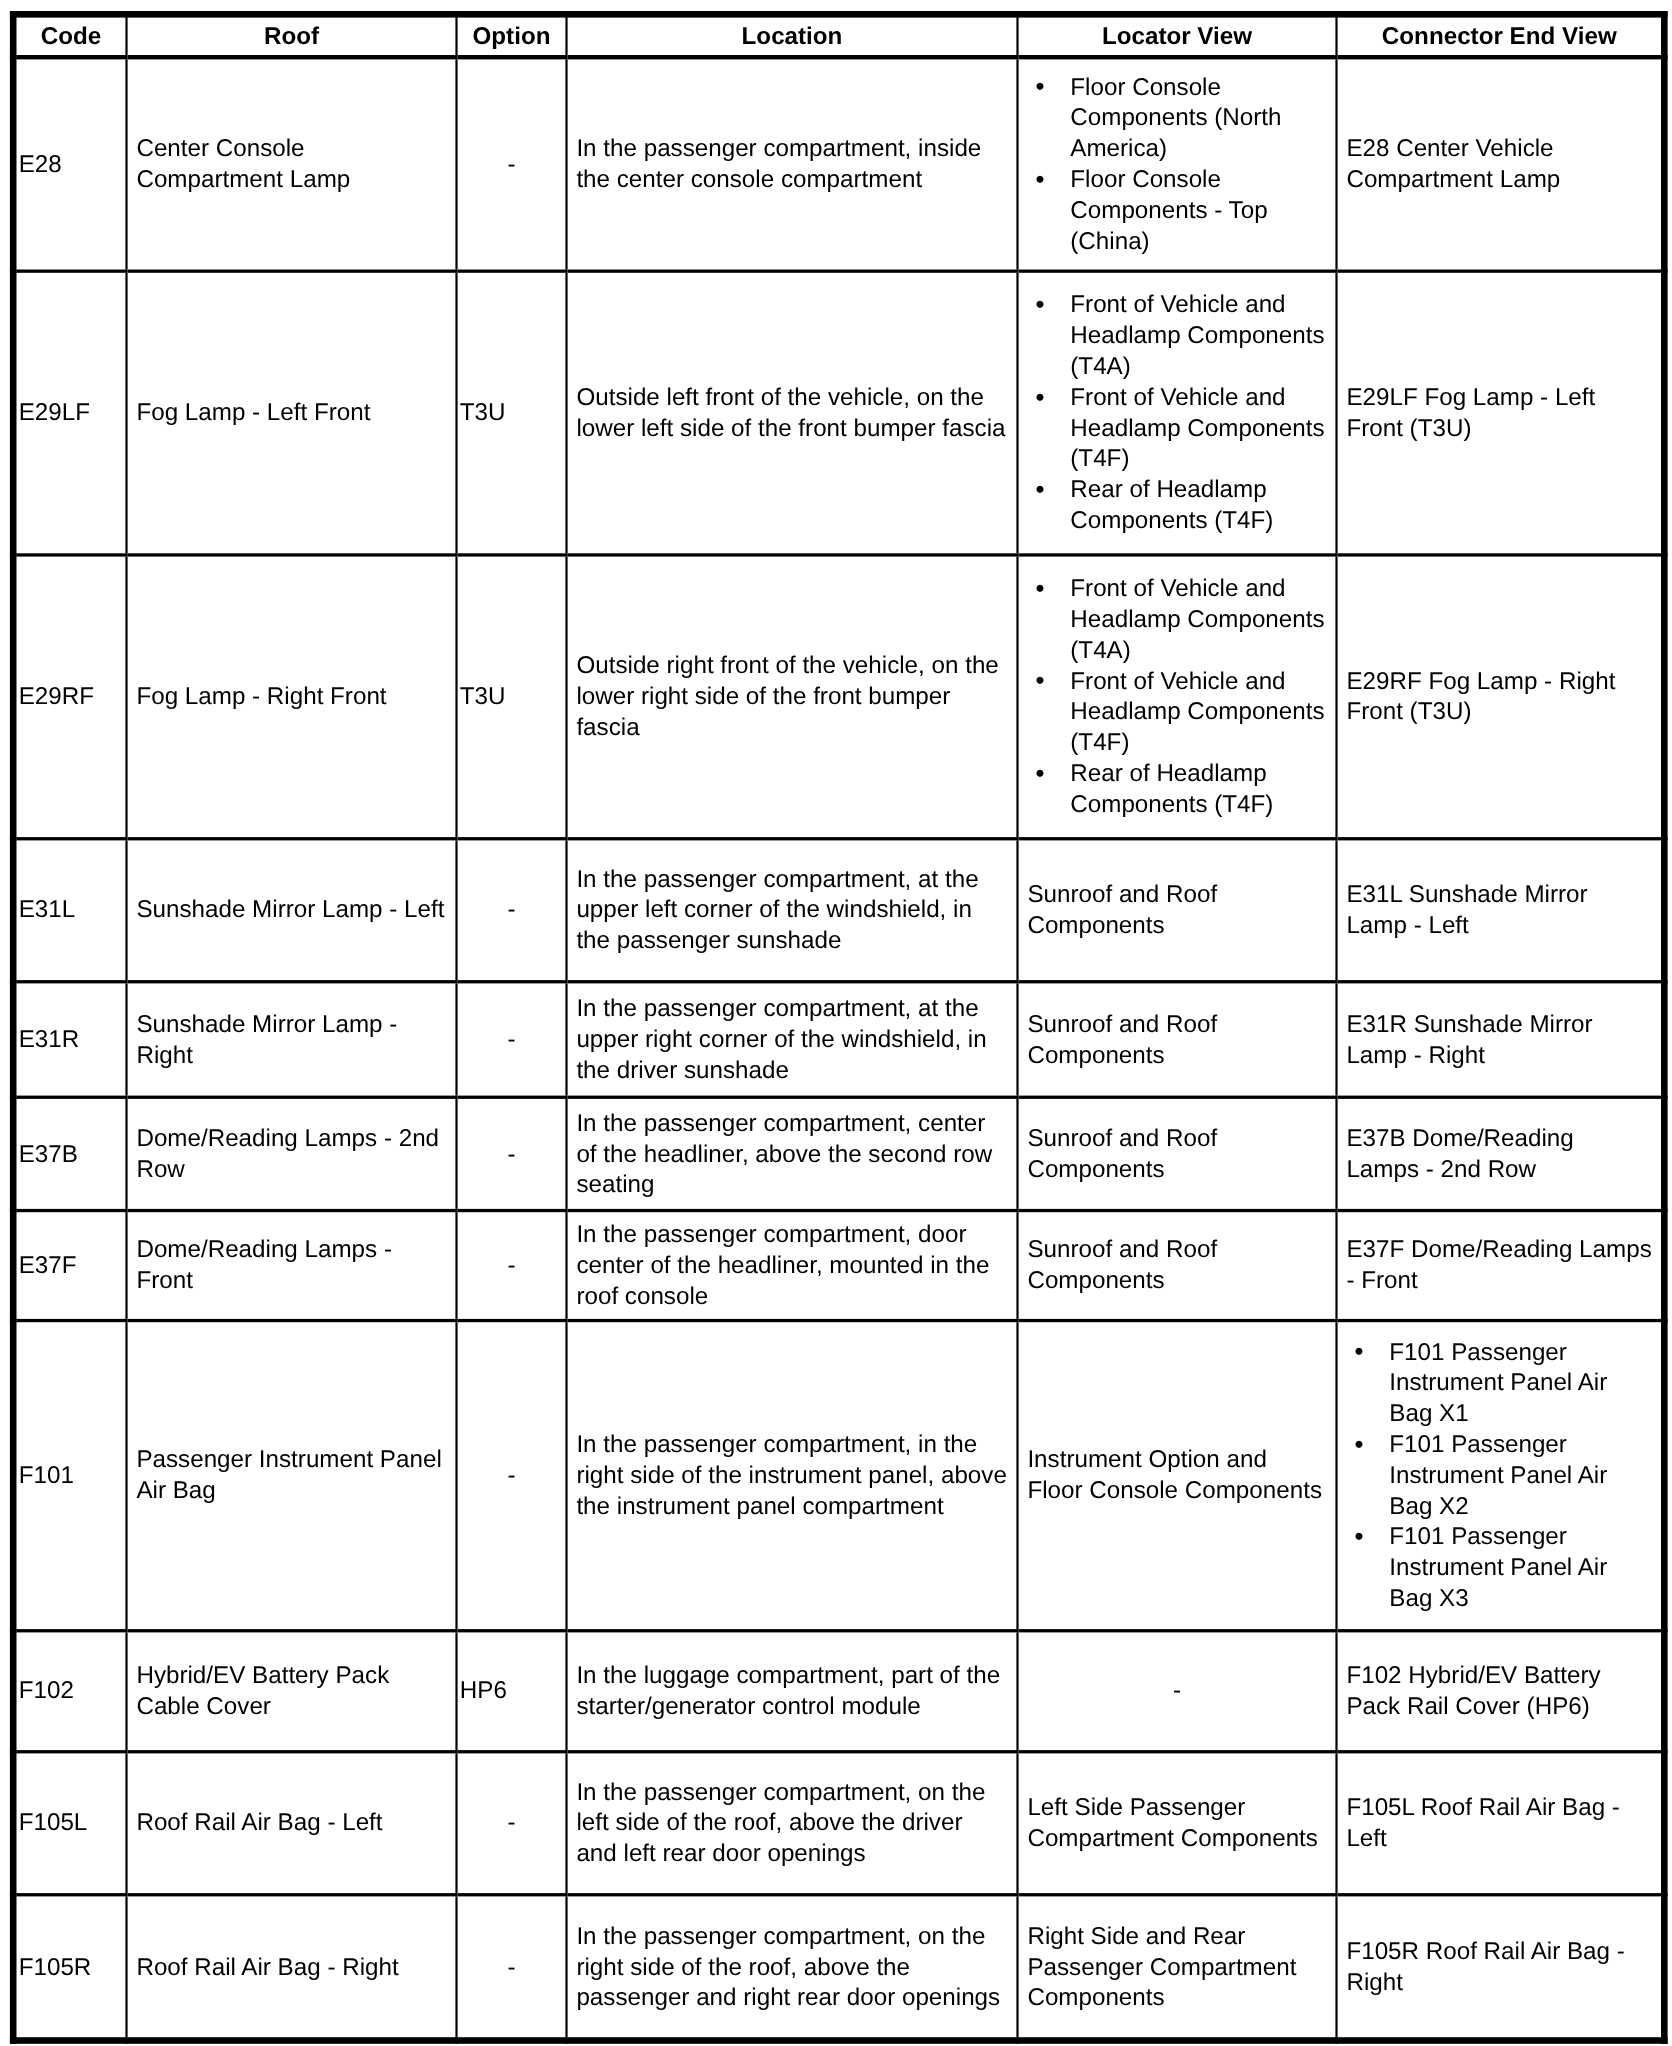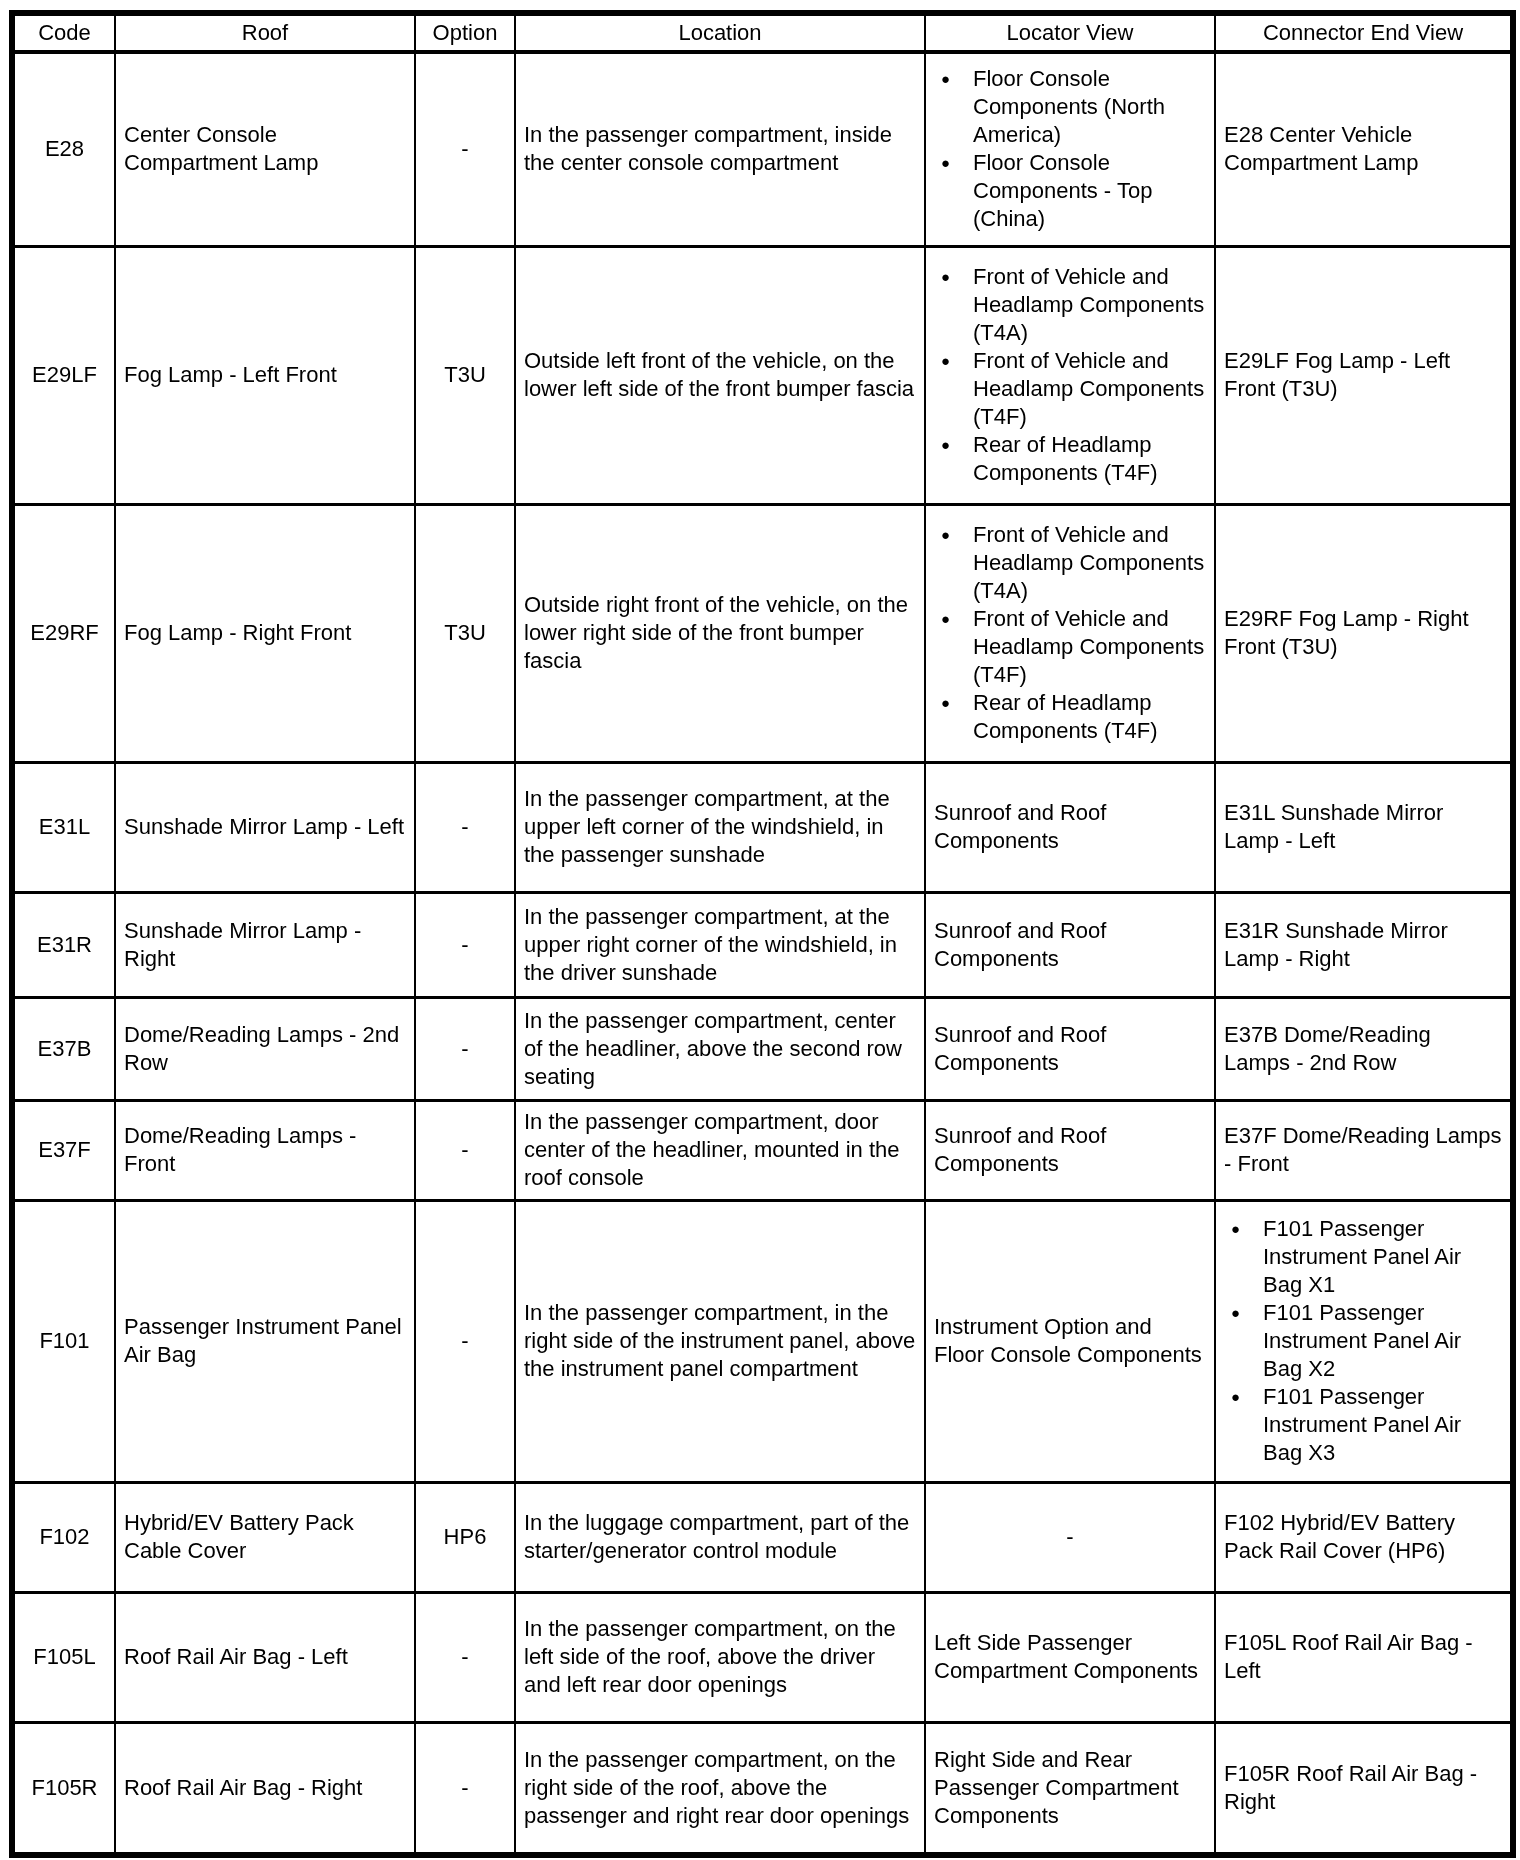--- a/index.html
+++ b/index.html
@@ -23,35 +23,34 @@
   }
   th, td {
     border: 3px solid #000;
     border-left-width: 2px;
     border-right-width: 2px;
     overflow: hidden;
   }
   th {
     height: 30px;
     font-size: 22px;
-    font-weight: normal;
+    font-weight: bold;
     text-align: center;
     vertical-align: middle;
     padding: 2px 4px;
     border-bottom-width: 4px;
   }
   td {
     font-size: 22px;
     line-height: 28px;
     vertical-align: middle;
     text-align: left;
     padding: 6px 8px;
   }
   td.col-code, td.col-option {
-    text-align: center;
     padding: 6px 2px;
   }
   td.dash {
     text-align: center;
   }
   .bullets {
     padding-left: 4px;
   }
   .bullet-item {
     display: flex;

